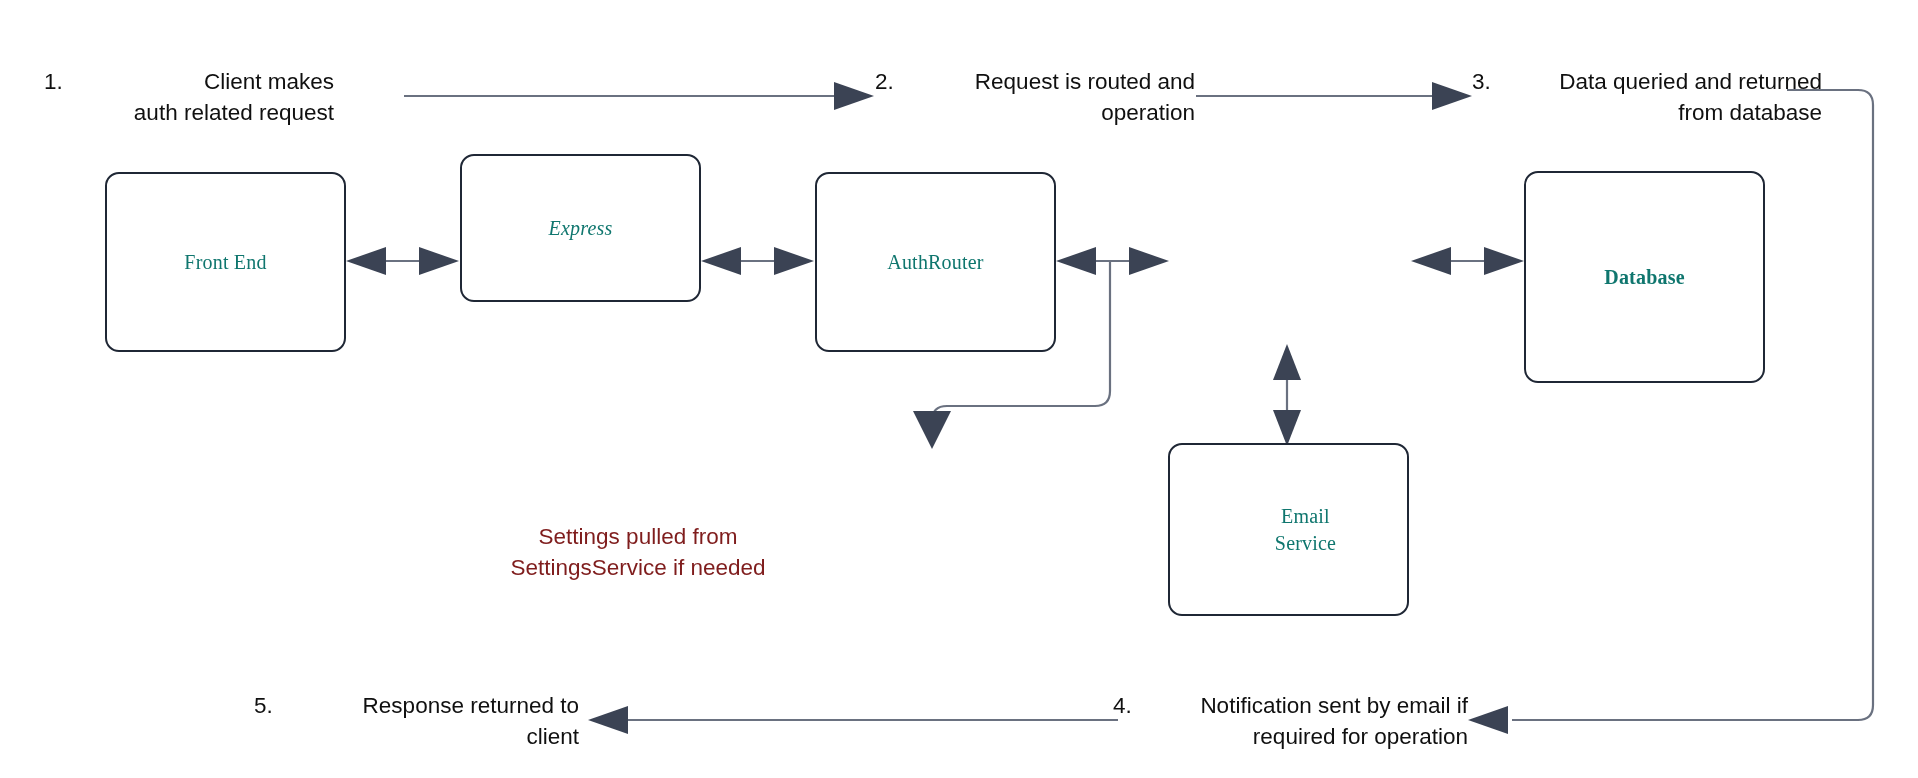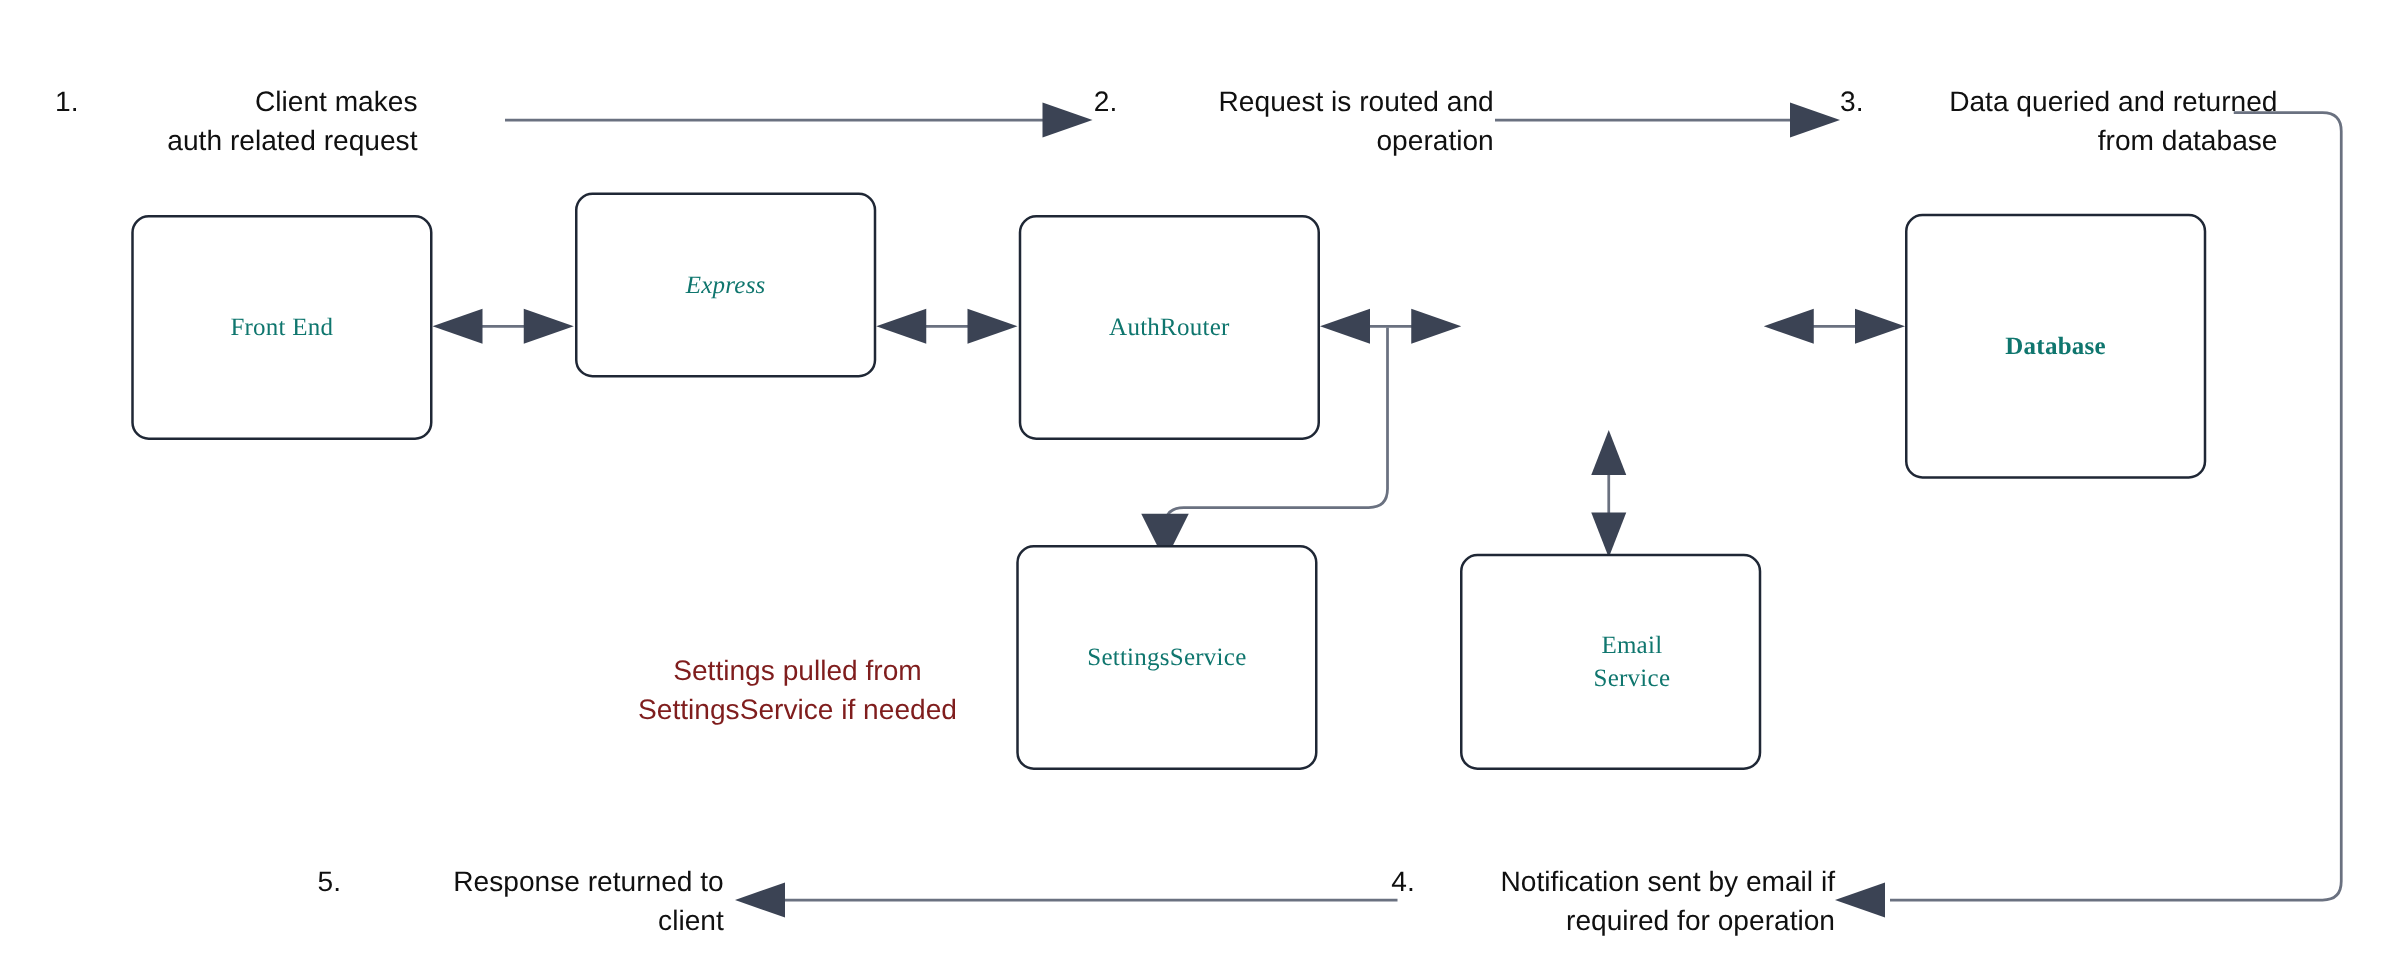--- a/index.html
+++ b/index.html
@@ -157,23 +157,20 @@
 
   <div class="node" style="left:815px; top:172px; width:241px; height:180px;">
     <span class="node-label">AuthRouter</span>
   </div>
 
 
   <div class="node" style="left:1524px; top:171px; width:241px; height:212px;font-weight:bold;">
     <span class="node-label">Database</span>
   </div>
 
-  <div class="node" style="left:813px; top:436px; width:241px; height:180px;">
-    <span class="node-label">SettingsService</span>
-  </div>
 
   <div class="node" style="left:1168px; top:443px; width:241px; height:173px;padding-left:34px;">
     <span class="node-label">Email
 Service</span>
   </div>
 
   <div class="step step-num-block" style="left:44px; top:66px; width:290px;">
     <span class="step-num">1.</span>
     <span class="step-body">Client makes
 auth related request</span>

